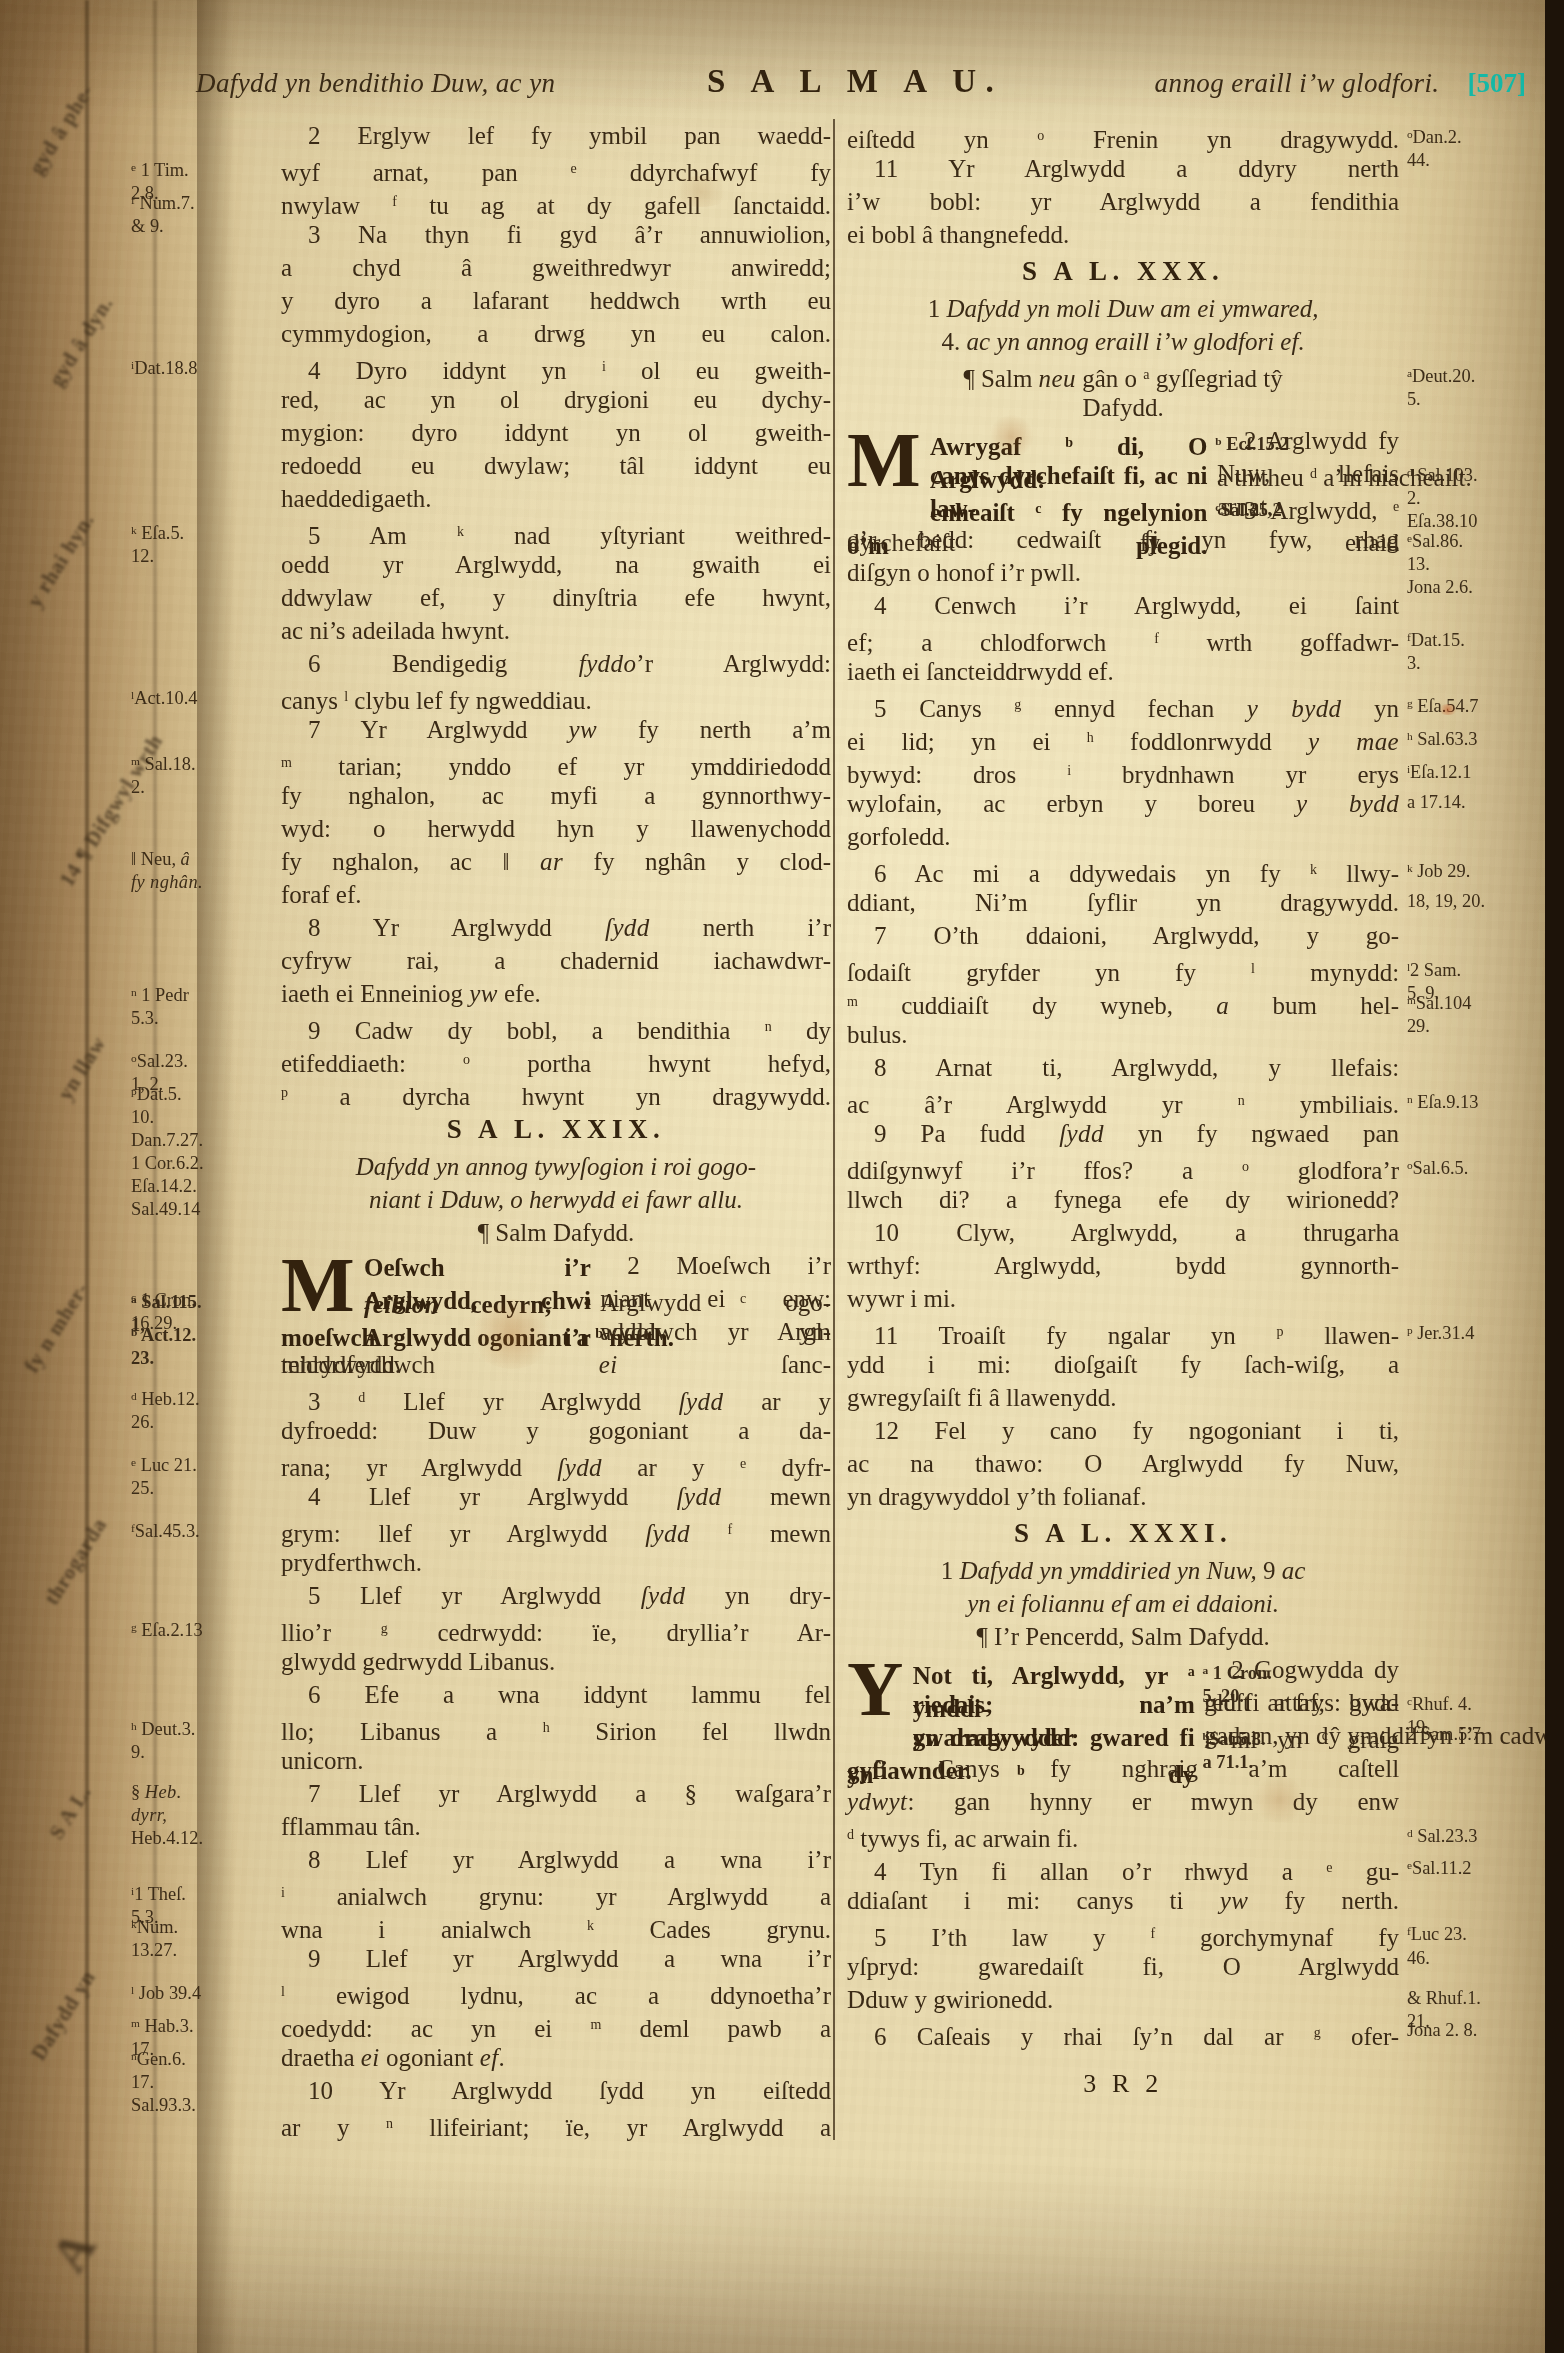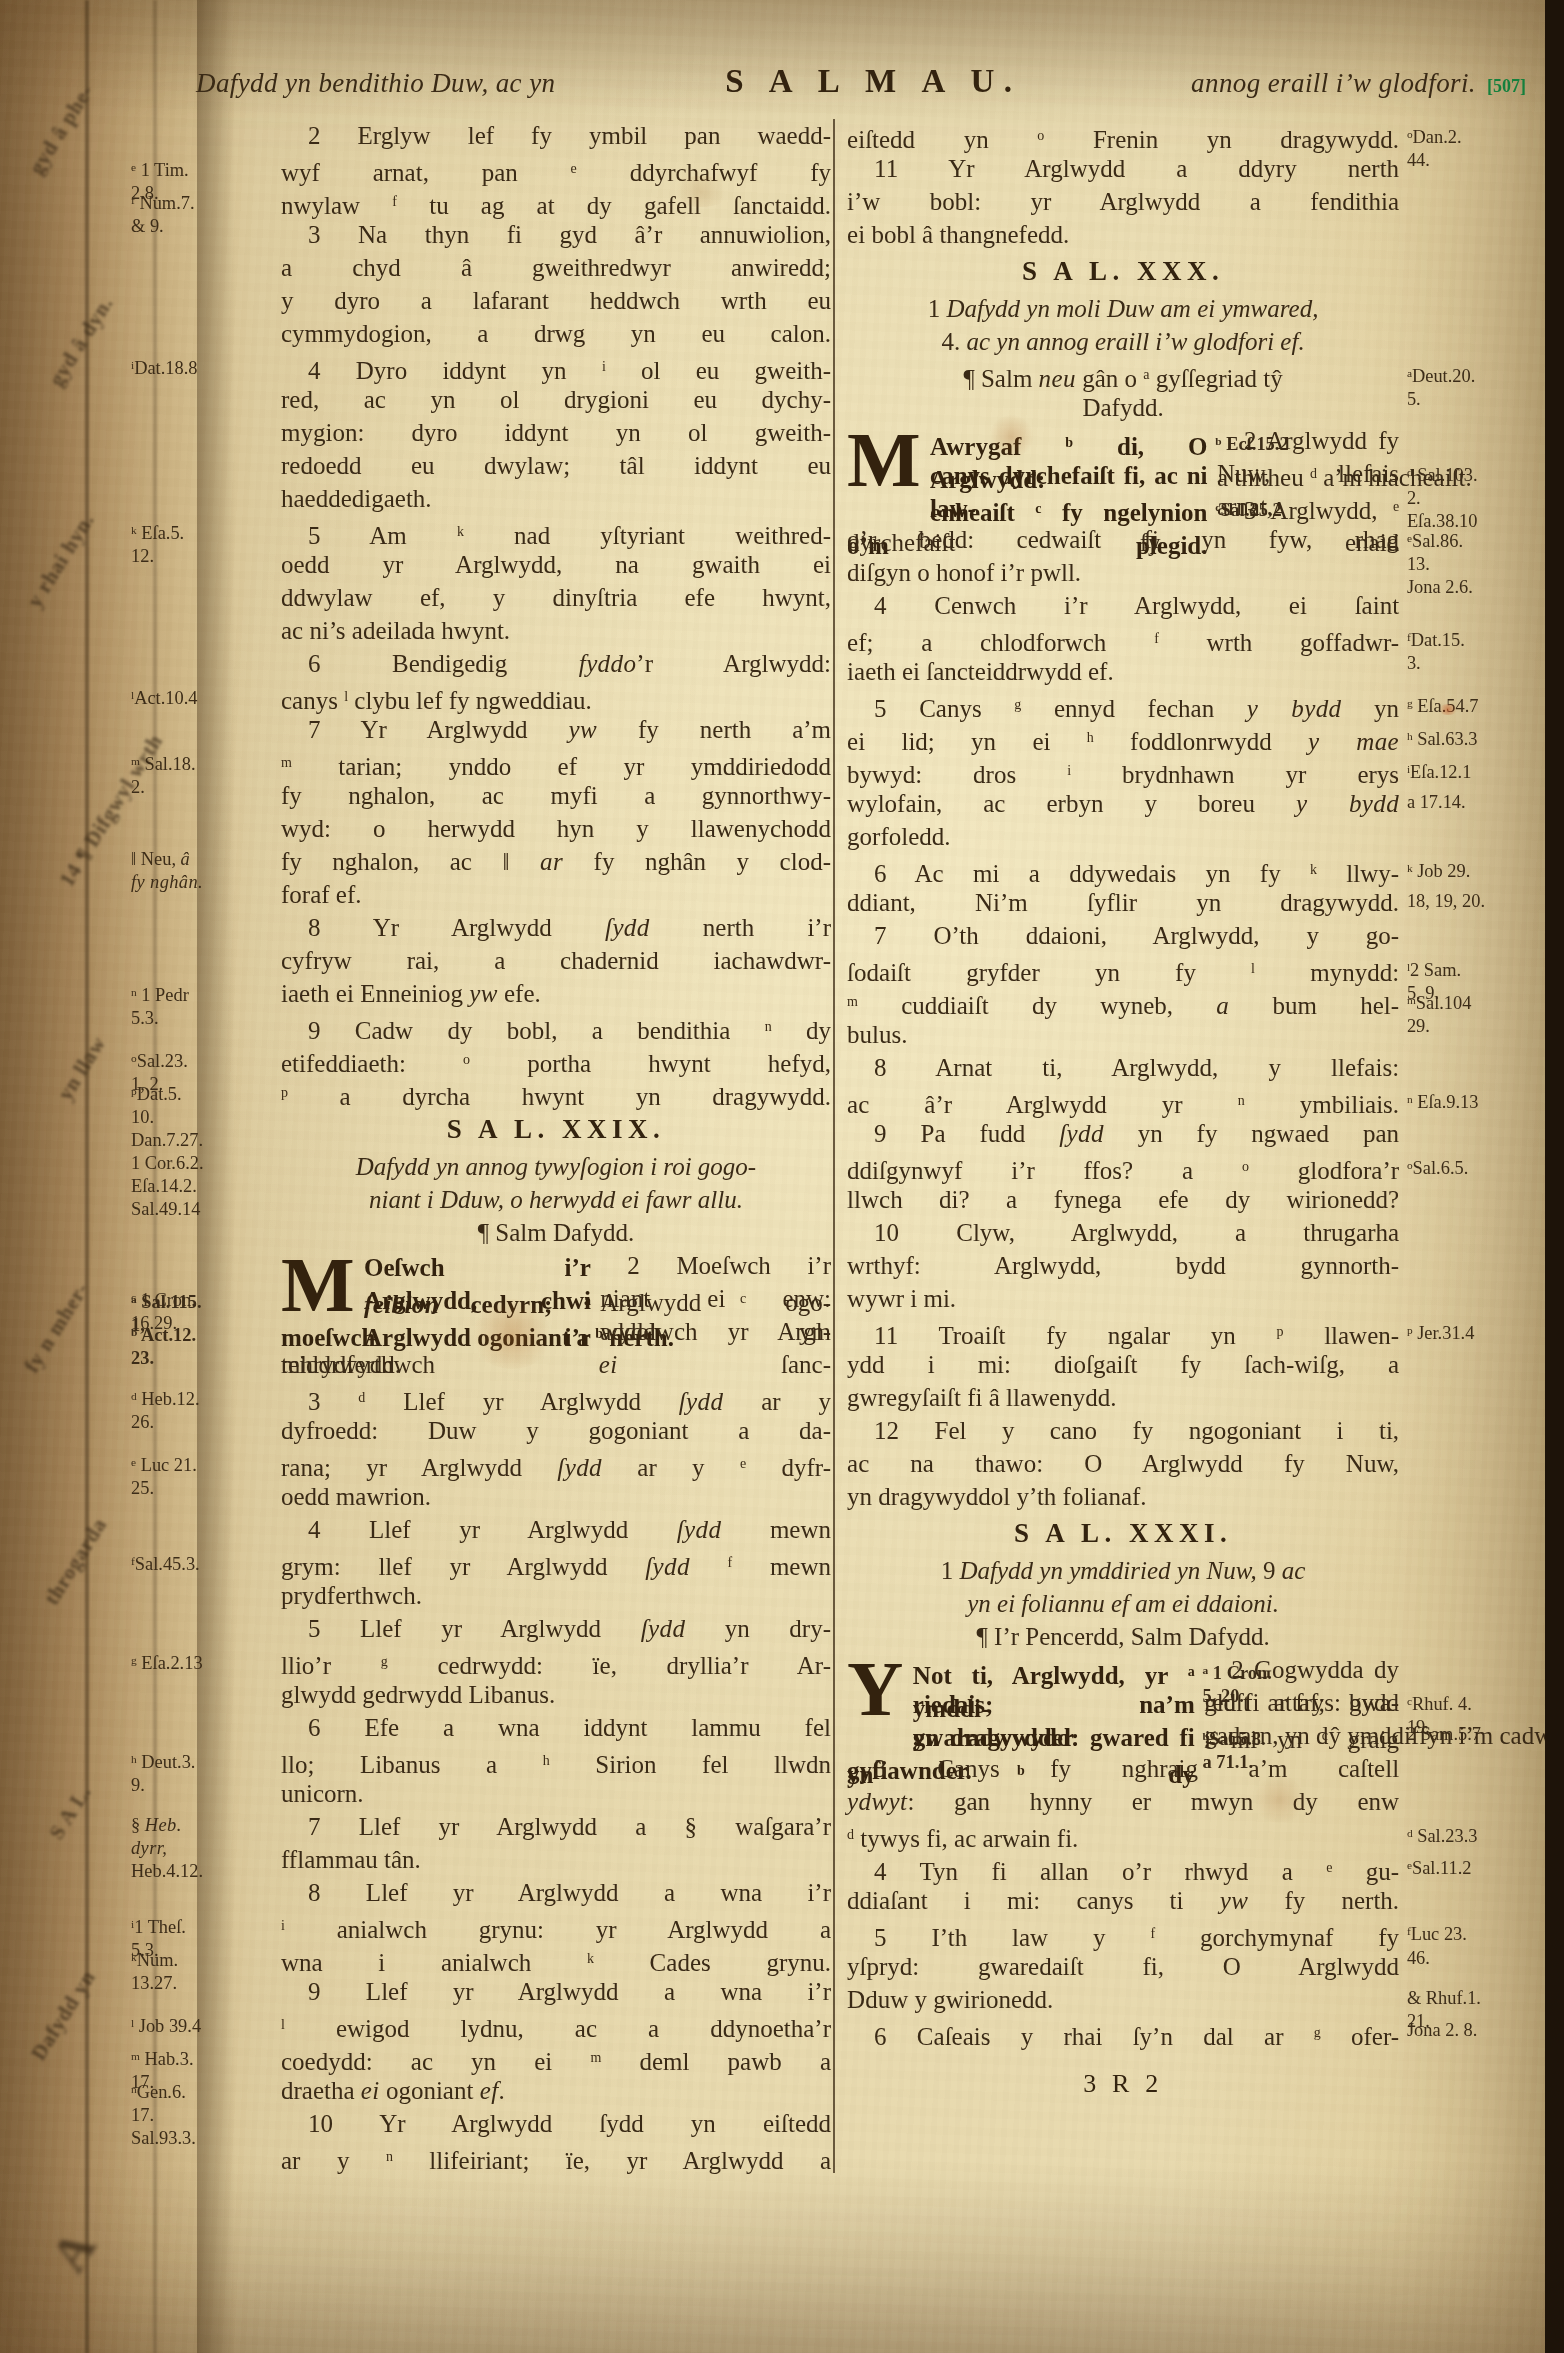--- a/index.html
+++ b/index.html
@@ -23,21 +23,21 @@
       linear-gradient(90deg,#241708 0,#3f2c16 12.5px,#6a5232 36px,#8a6c44 67px,#ab8b59 102px,#c5aa76 137px,#d8c392 168px,#e2d1a0 188px,#cdb687 202px,#8a6c44 205px);}
   .prev-edge .crease{position:absolute;top:0;bottom:0;width:3.9px;background:rgba(50,33,14,.45);filter:blur(0.8px);}
   .prev-frag{position:absolute;white-space:nowrap;font-weight:bold;color:rgba(52,38,20,.72);
     font-size:21px;transform:rotate(-58deg);filter:blur(1.7px);letter-spacing:0.8px;}
   .edge-shadow{position:absolute;left:197px;top:0;bottom:0;width:38px;
     background:linear-gradient(90deg,rgba(60,40,16,.40),rgba(60,40,16,0));}
   
   .header{position:absolute;top:63px;left:196px;width:1330px;display:flex;align-items:baseline;}
   .hdr-it{font-style:italic;font-size:27px;letter-spacing:0.4px;white-space:nowrap;}
   .hdr-title{flex:1;text-align:center;font-size:33px;letter-spacing:9.4px;white-space:nowrap;font-weight:bold;color:#33230f;}
-  .hdr-page{font-size:18px;font-weight:bold;margin-left:11px;white-space:nowrap;color:#15803d;}
+  .hdr-page{font-size:27px;font-weight:bold;margin-left:28px;white-space:nowrap;color:#14b8a6;}
   
   .columns{position:absolute;top:119px;left:131px;display:flex;}
   .col{position:relative;}
   .col-left{width:700px;padding-left:150px;box-sizing:border-box;}
   .col-right{width:720px;border-left:2.3px solid rgba(62,44,22,.75);padding-left:12.5px;margin-left:1.6px;box-sizing:border-box;}
   .col-text{position:relative;width:550px;}
   .col-right .col-text{width:552px;}
   .block{position:relative;}
   .line{height:33px;line-height:33px;font-size:25px;overflow:visible;white-space:nowrap;}
   .line.j{white-space:normal;text-align:justify;text-align-last:justify;}
@@ -216,21 +216,20 @@
             <div class="line">teiddrwydd.</div>
             <div class="note" style="top: 37px;">
               <div><sup class="ref">c</sup> 1 Cron.</div>
               <div>16.29.</div>
             </div>
           </div>
           <div class="block verse">
             <div class="line j first">3 <sup class="ref">d</sup> Llef yr Arglwydd <i>ſydd</i> ar y</div>
             <div class="line j">dyfroedd: Duw y gogoniant a da-</div>
             <div class="line j">rana; yr Arglwydd <i>ſydd</i> ar y <sup class="ref">e</sup> dyfr-</div>
-            <div class="line">oedd mawrion.</div>
             <div class="note" style="top: 3.9px;">
               <div><sup class="ref">d</sup> Heb.12.</div>
               <div>26.</div>
             </div>
             <div class="note" style="top: 70px;">
               <div><sup class="ref">e</sup> Luc 21.</div>
               <div>25.</div>
             </div>
           </div>
           <div class="block verse">

